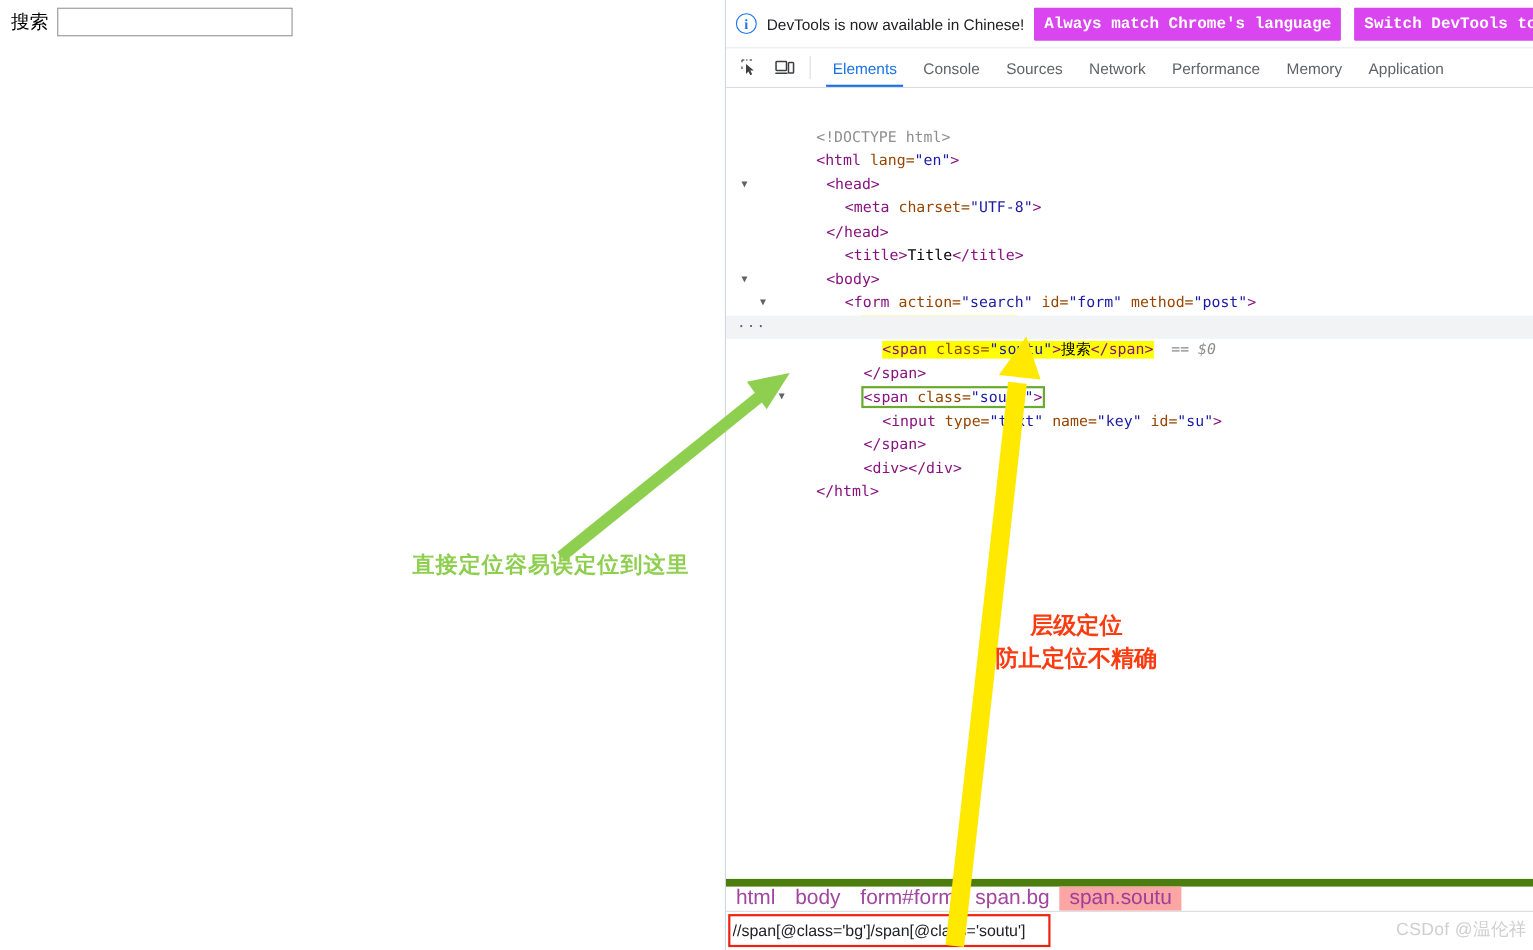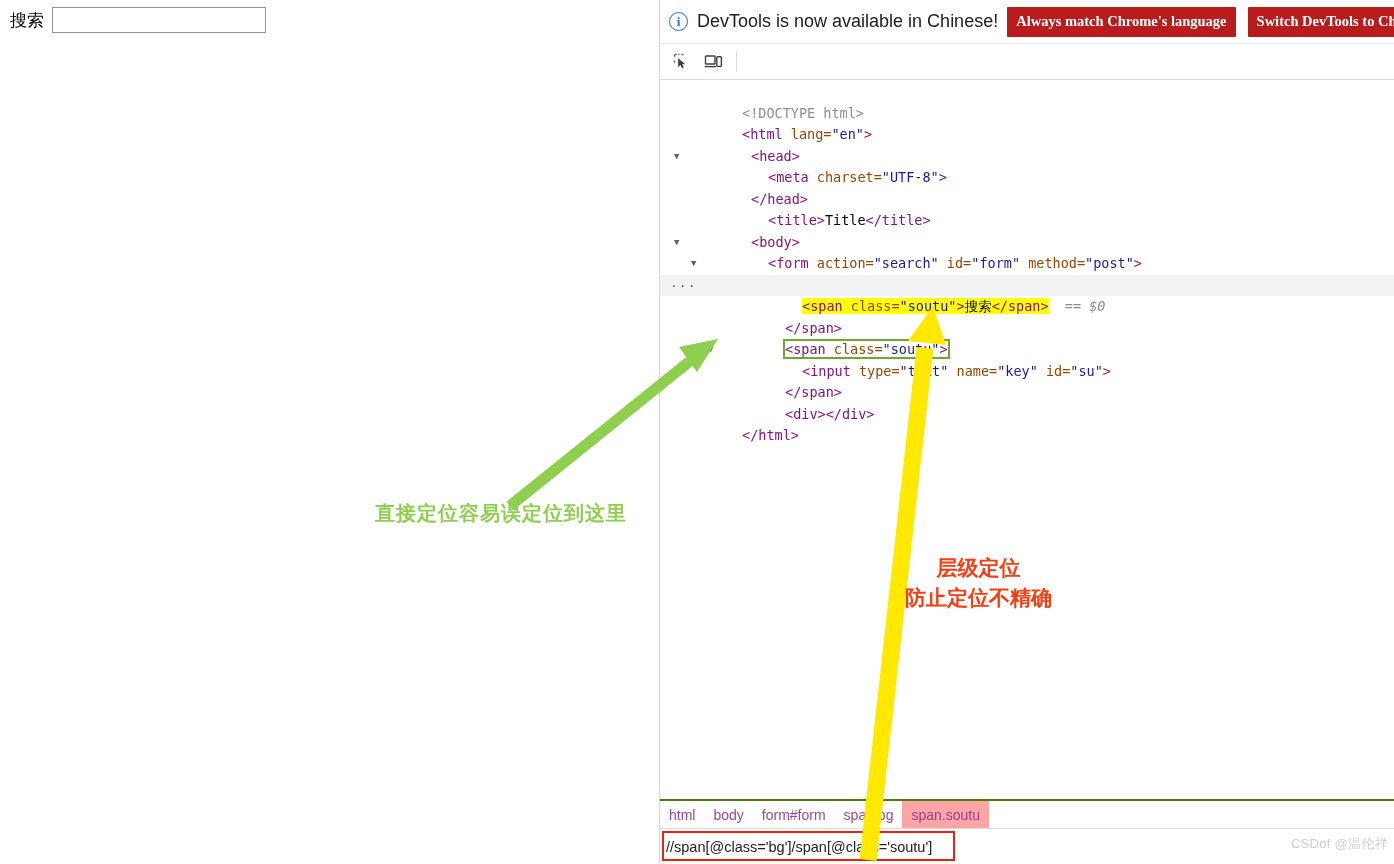--- a/index.html
+++ b/index.html
@@ -55,31 +55,31 @@
   .info-icon {
     width: 19px; height: 19px; flex: 0 0 19px;
     border: 1.6px solid #1a73e8; border-radius: 50%;
     color: #1a73e8;
     font-size: 13px; font-weight: bold;
     display: flex; align-items: center; justify-content: center;
     font-family: "Liberation Serif", serif;
     line-height: 1;
   }
   .notice-text {
-    font-size: 18px; color: #202124; white-space: nowrap;
+    font-size: 14px; color: #202124; white-space: nowrap;
   }
   .notice-btn {
-    background: #b91c1c;
+    background: #d946ef;
     color: #ffffff;
     border: none;
     height: 30px;
     padding: 0 9px;
     font-size: 14.5px;
     font-weight: bold;
-    font-family: Liberation Serif, serif;
+    font-family: Liberation Mono, monospace;
     white-space: nowrap;
     cursor: pointer;
     border-radius: 1px;
   }
   .notice-btn + .notice-btn { margin-left: 3px; }
 
   
   .tab-strip {
     height: 36px;
     display: flex; align-items: stretch;
@@ -111,21 +111,21 @@
   }
 
   
   .dom-tree {
     position: absolute; left: 0; right: 0; top: 81px; bottom: 65px;
     background: #ffffff;
     overflow: hidden;
     font-family: "DejaVu Sans Mono", monospace;
     font-size: 13.5px;
     line-height: 21.5px;
-    padding-top: 0;
+    padding-top: 12px;
   }
   .dom-line {
     position: relative;
     height: 21.5px;
     white-space: pre;
     color: #881280;
     padding-left: 17px;
   }
   .dom-line.selected {
     background: #f1f3f4;
@@ -157,23 +157,23 @@
   .hl-green-box {
     outline: 2px solid #6aaa30;
     background: transparent;
   }
 
   
   .breadcrumb {
     position: absolute; left: 0; right: 0; bottom: 36px;
     height: 29px;
     background: #ffffff;
-    border-top: 2px solid #4d7c0f;
+    border-top: 7px solid #4d7c0f;
     display: flex; align-items: stretch;
-    font-size: 14px;
+    font-size: 19px;
   }
   .crumb {
     display: flex; align-items: center;
     padding: 0 9px;
     color: #a1469e;
     cursor: pointer;
     white-space: nowrap;
   }
   .crumb.selected { background: #fca5a5; color: #9b3f98; }
 
@@ -197,21 +197,21 @@
     background: transparent;
   }
   .xpath-redbox {
     position: absolute; left: 2px; top: 2px;
     width: 293px; height: 30px;
     border: 2px solid #ee2211;
     pointer-events: none;
   }
   .watermark {
     position: absolute; right: 6px; top: 6px;
-    font-size: 13px; color: #cfcfcf;
+    font-size: 16px; color: #cfcfcf;
     white-space: nowrap;
     font-family: "Liberation Sans", sans-serif;
     letter-spacing: 0.3px;
   }
 
   
   .overlay {
     position: absolute; left: 0; top: 0; width: 1394px; height: 864px;
     pointer-events: none;
   }
@@ -264,20 +264,29 @@
         </div>
         <div class="tool-icon">
           <svg width="19" height="17" viewBox="0 0 19 17">
             <rect x="1.5" y="3" width="9.5" height="8" rx="0.6" stroke="#3c4043" stroke-width="1.4" fill="none"></rect>
             <line x1="0.8" y1="13.6" x2="12" y2="13.6" stroke="#3c4043" stroke-width="1.4"></line>
             <rect x="12.8" y="3.8" width="4.6" height="9.6" rx="0.8" stroke="#3c4043" stroke-width="1.4" fill="none"></rect>
           </svg>
         </div>
       </div>
       <div class="tool-sep"></div>
+      <div class="tabs">
+        <div class="tab active">Elements</div>
+        <div class="tab">Console</div>
+        <div class="tab">Sources</div>
+        <div class="tab">Network</div>
+        <div class="tab">Performance</div>
+        <div class="tab">Memory</div>
+        <div class="tab">Application</div>
+      </div>
     </div>
 
     <div class="dom-tree">
 
       <div class="dom-line" style="padding-left:17px">
         <span class="doctype">&lt;!DOCTYPE html&gt;</span>
       </div>
 
       <div class="dom-line" style="padding-left:17px">
         <span class="tagname">&lt;html</span><span class="attrname"> lang=</span><span class="attrval">"en"</span><span class="tagname">&gt;</span>

